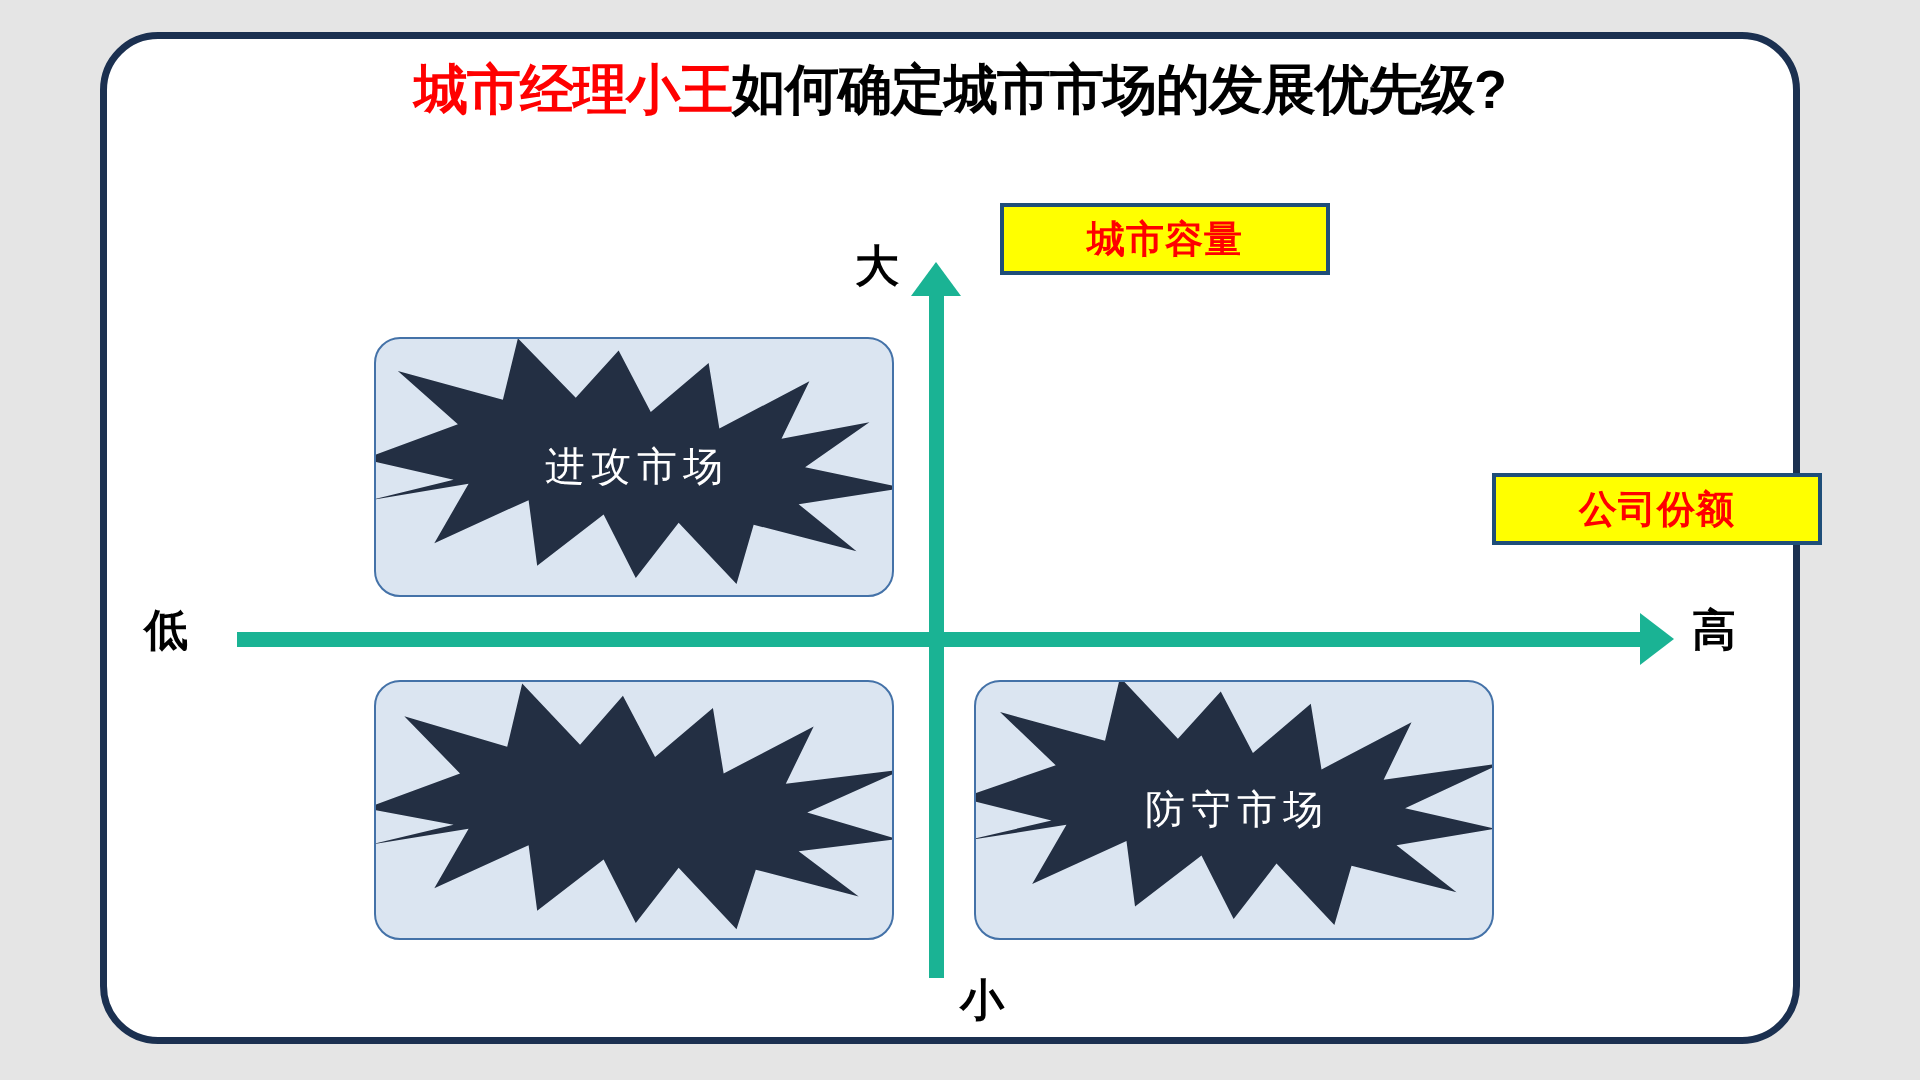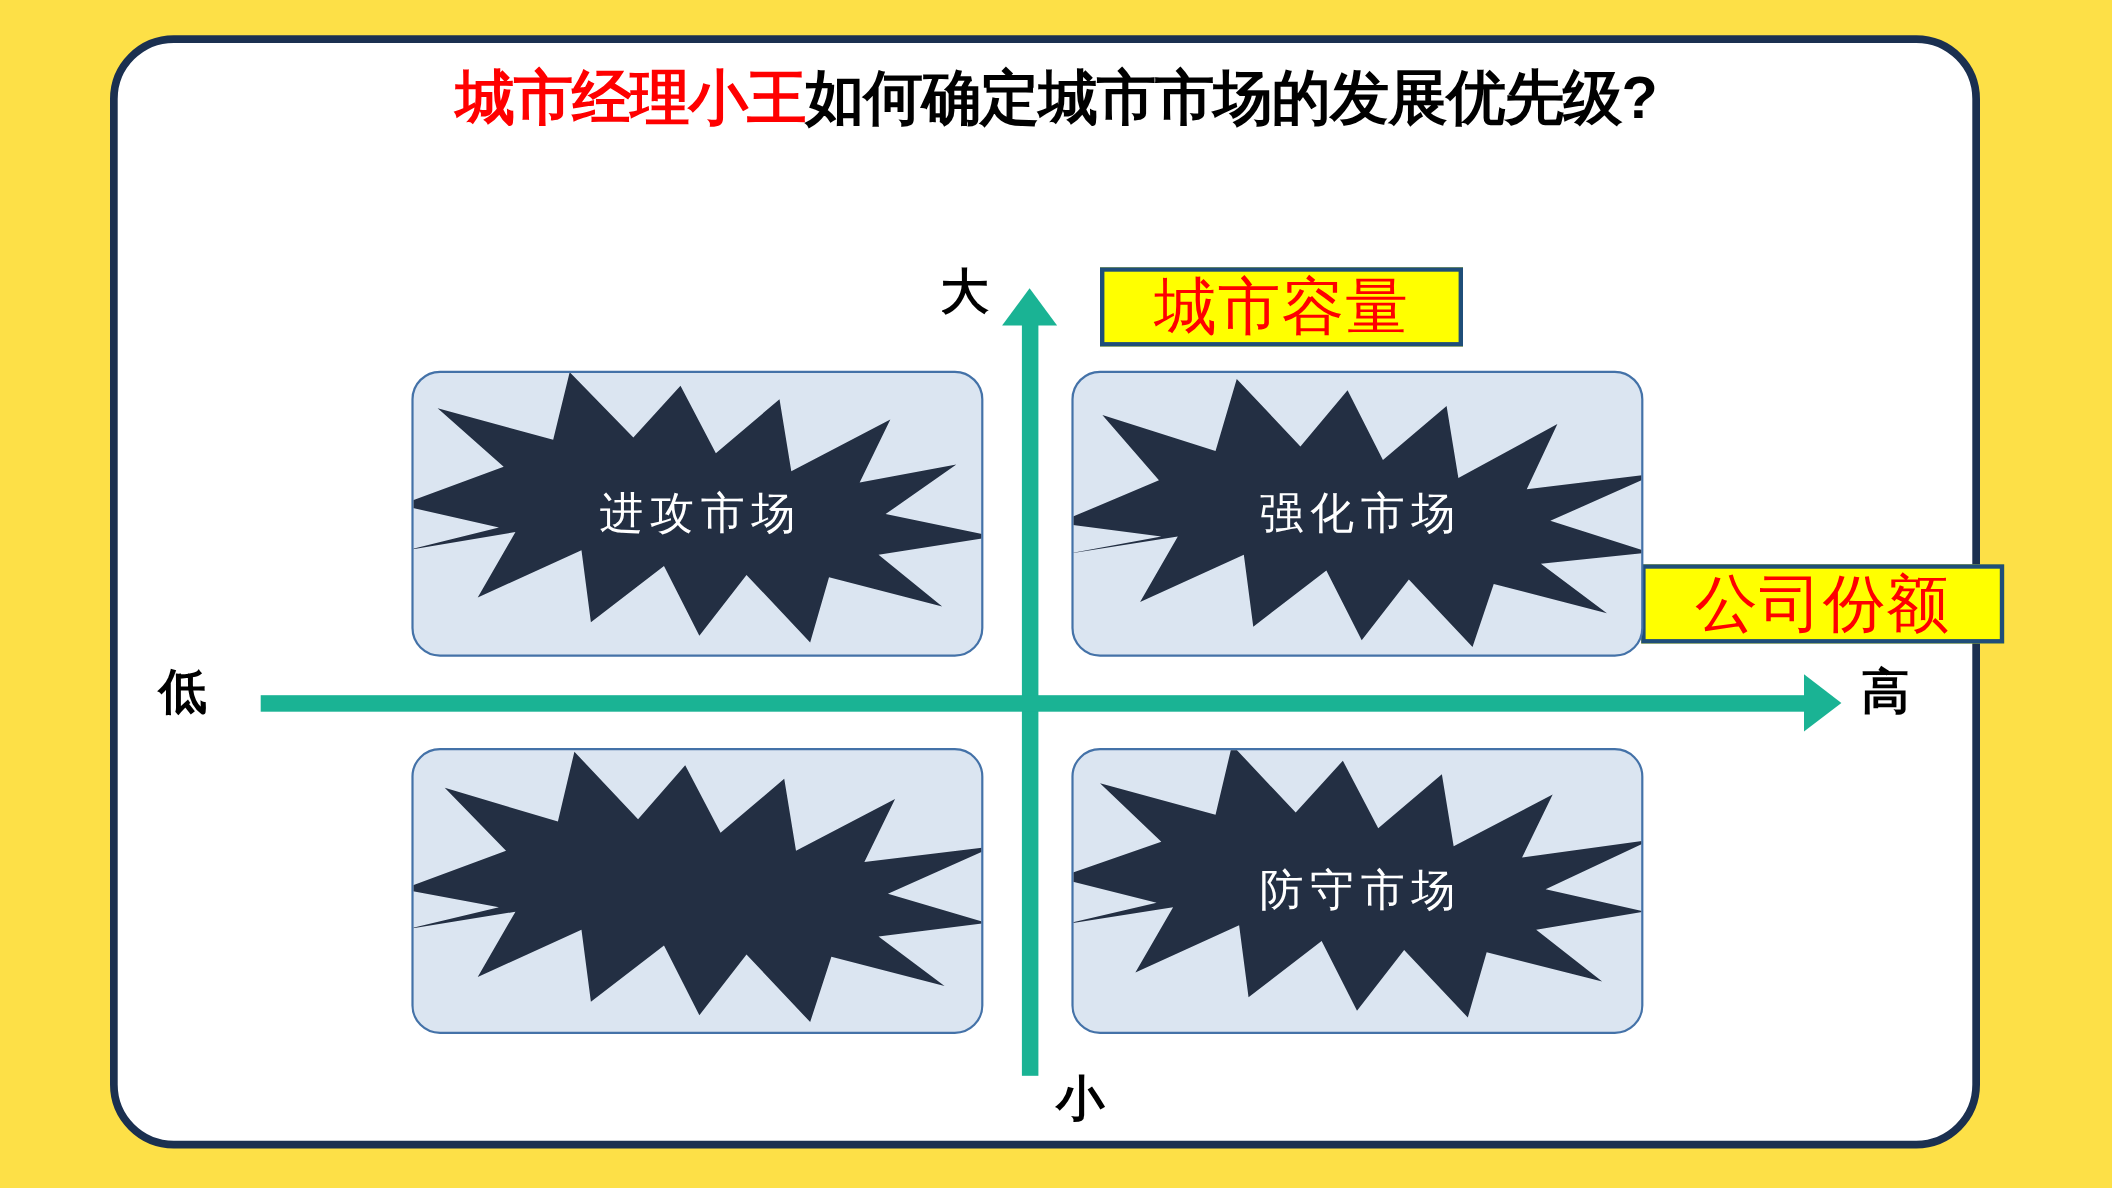--- a/index.html
+++ b/index.html
@@ -11,21 +11,21 @@
     width: 1920px;
     height: 1080px;
     font-family: "Liberation Sans", "DejaVu Sans", sans-serif;
     overflow: hidden;
   }
 
   #slide {
     position: relative;
     width: 1920px;
     height: 1080px;
-    background: #fde047;
+    background: #e5e5e5;
   }
 
   
   #frame {
     position: absolute;
     left: 100px;
     top: 32px;
     width: 1700px;
     height: 1012px;
     border: 7px solid #1b3050;
@@ -99,30 +99,29 @@
   #label-bottom { left: 960px;  top: 978px; }
   #label-left   { left: 144px;  top: 608px; }
   #label-right  { left: 1692px; top: 608px; }
 
   
   .hl-box {
     position: absolute;
     background: #ffff00;
     border: 4px solid #1f4e79;
     color: #ff0000;
-    font-size: 57px;
-    font-weight: normal;
+    font-size: 38px;
+    font-weight: bold;
     line-height: 1;
     letter-spacing: 1px;
     white-space: nowrap;
     box-sizing: border-box;
     display: flex;
     align-items: center;
     justify-content: center;
-    margin-top: 40px;
   }
   #hl-capacity { left: 1000px; top: 203px; width: 330px; height: 72px; }
   #hl-share    { left: 1492px; top: 473px; width: 330px; height: 72px; }
 
   
   .quad {
     position: absolute;
     background: #dbe5f1;
     border: 2px solid #4472a8;
     border-radius: 26px;
@@ -189,28 +188,20 @@
 
   <div class="quad" id="quad-tl">
     <div class="burst-wrap">
       <svg viewBox="0 0 520 280" preserveAspectRatio="none" aria-hidden="true">
         <polygon fill="#232f43" points="8,132 96,98 40,46 138,74 152,14 206,72 246,26 276,86 330,38 340,102 424,56 398,112 480,96 420,140 512,160 414,176 468,222 372,196 356,254 302,194 262,248 232,186 170,236 162,172 74,214 106,156 14,172 92,152"></polygon>
       </svg>
     </div>
     <div class="quad-label">进攻市场</div>
   </div>
 
-  <div class="quad" id="quad-tr">
-    <div class="burst-wrap">
-      <svg viewBox="0 0 520 280" preserveAspectRatio="none" aria-hidden="true">
-        <polygon fill="#232f43" points="6,148 92,110 44,52 140,84 158,20 212,80 252,30 282,92 336,44 346,108 430,60 404,118 514,104 424,146 508,174 416,184 472,228 376,202 358,258 304,198 264,252 234,190 172,240 164,176 76,218 108,160 10,176 94,160"></polygon>
-      </svg>
-    </div>
-    <div class="quad-label">强化市场</div>
-  </div>
 
   <div class="quad" id="quad-bl">
     <div class="burst-wrap">
       <svg viewBox="0 0 520 280" preserveAspectRatio="none" aria-hidden="true">
         <polygon fill="#232f43" points="10,138 98,104 46,48 142,78 156,16 210,76 250,28 280,88 334,40 344,104 428,58 402,114 512,100 422,142 506,168 414,180 470,224 374,198 356,256 302,196 262,250 232,188 170,238 162,174 74,216 106,158 12,174 92,154"></polygon>
       </svg>
     </div>
   </div>
 
   <div class="quad" id="quad-br">

